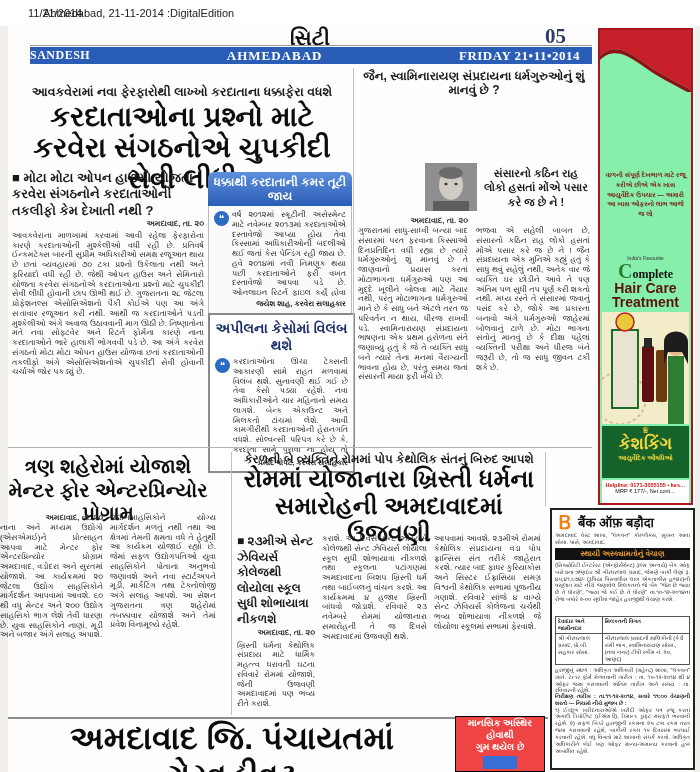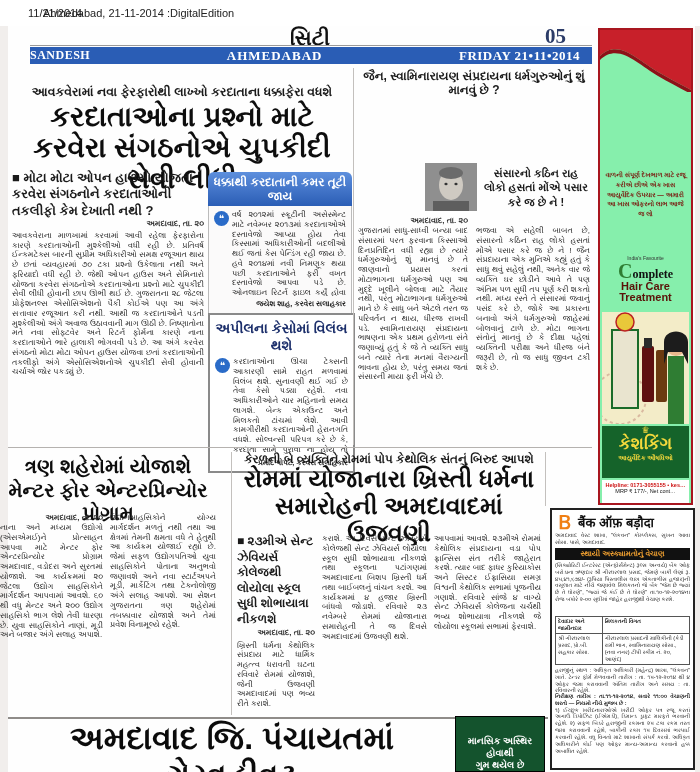--- a/index.html
+++ b/index.html
@@ -40,41 +40,41 @@
   
   .photo{background:linear-gradient(#9b9b9b,#777);overflow:hidden;}
 
   
   .kk-ad{left:598px;top:28px;width:95px;height:477px;background:#86efac;border:2px solid #a8161f;box-sizing:border-box;overflow:hidden;}
   .kk-intro{font-size:6.5px;line-height:1.5;color:#7a2014;text-align:center;font-weight:bold;}
   .kk-logo{text-align:center;color:#111;line-height:1;}
   .kk-logo .tiny{font-size:5px;color:#333;display:block;}
   .kk-logo .c{color:#2e7d32;font-size:20px;font-weight:bold;font-family:"Liberation Serif","DejaVu Serif",serif;}
   .kk-logo .rest{font-size:12px;font-weight:bold;font-family:"Liberation Serif","DejaVu Serif",serif;}
-  .kk-logo .sub{display:block;font-size:11px;font-weight:bold;color:#5a1208;}
+  .kk-logo .sub{display:block;font-size:14px;font-weight:bold;color:#5a1208;}
   .kk-green{background:#15632a;text-align:center;color:#f5d93c;overflow:hidden;}
   .kk-brand{font-size:17px;font-weight:bold;line-height:1.1;}
   .kk-sub{font-size:6.5px;font-weight:bold;}
   .kk-strip{background:#fff;text-align:center;overflow:hidden;padding-top:2px;}
   .kk-help{font-size:5.5px;color:#c11;font-weight:bold;}
   .kk-mrp{font-size:5.5px;color:#111;}
 
   
   .bank-ad{left:550px;top:508px;width:145px;height:262px;background:#fff;border:2px solid #222;
            box-sizing:border-box;overflow:hidden;padding:2px 3px;}
   .bank-logo-row{display:flex;align-items:center;gap:3px;}
   .bank-b{color:#f07f13;font-size:20px;font-weight:bold;font-family:"Liberation Serif","DejaVu Serif",serif;line-height:1;}
   .bank-name{font-size:13px;font-weight:bold;color:#111;}
   .bank-small{font-size:5.5px;line-height:1.25;text-align:justify;color:#222;}
   .bank-bar{background:#111;color:#f0a030;font-size:7.5px;font-weight:bold;text-align:center;padding:1px 0;margin:2px 0;}
   .bank-table{width:100%;border-collapse:collapse;margin:2px 0;}
   .bank-table td,.bank-table th{border:1px solid #555;font-size:5.5px;padding:1px 2px;text-align:left;vertical-align:top;}
   .bank-table th{font-weight:bold;}
 
-  .missing-box{left:455px;top:716px;width:90px;height:56px;background:#14532d;color:#fff;text-align:center;box-sizing:border-box;padding-top:18px;border:1px solid #000;}
+  .missing-box{left:455px;top:716px;width:90px;height:56px;background:#ef4444;color:#fff;text-align:center;box-sizing:border-box;padding-top:0;border:1px solid #000;}
   .missing-box .t{font-size:9.5px;font-weight:bold;line-height:1.25;}
   .missing-photo{width:34px;height:13px;background:#3a6fd8;margin:3px auto 0;}
 
   .banner-head{left:14px;top:720px;width:436px;font-size:32px;font-weight:bold;text-align:center;color:#0b0b0b;}
 </style>
 </head>
 <body>
 
 <div class="abs browser-bar">
   <div class="abs browser-date">11/21/2014</div>

